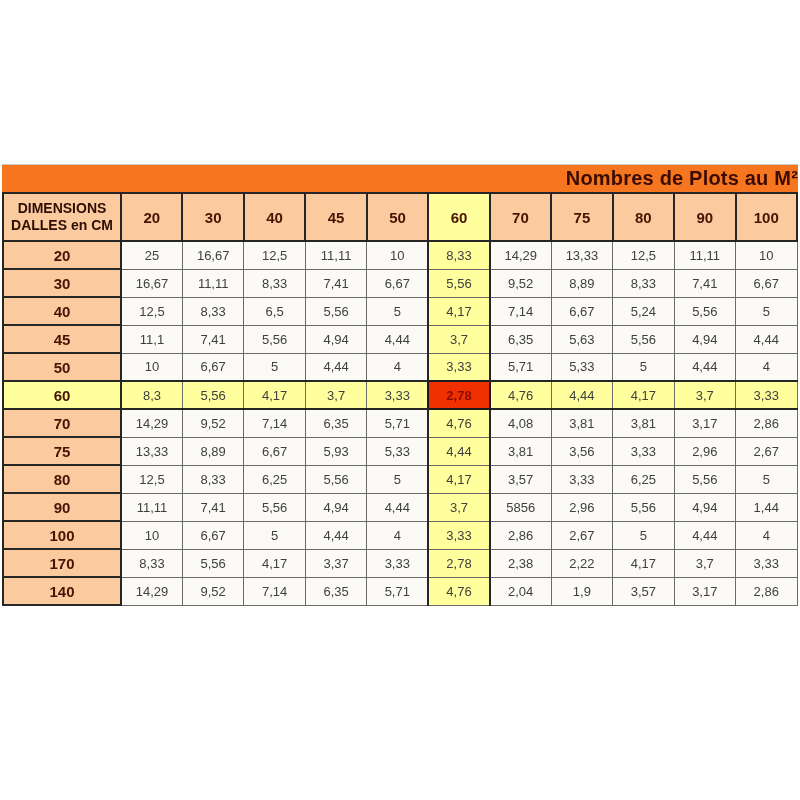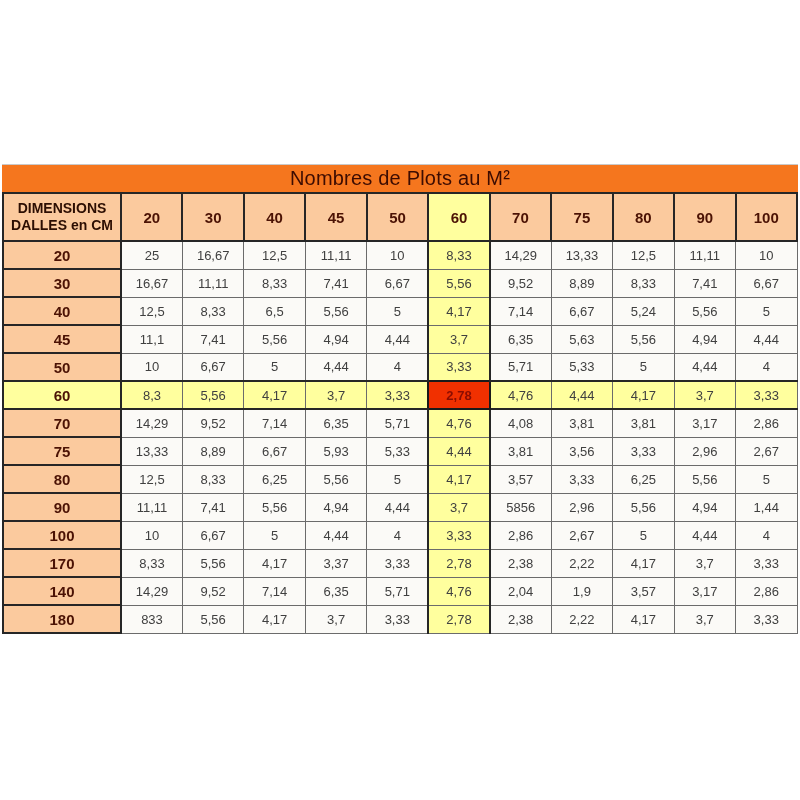--- a/index.html
+++ b/index.html
@@ -15,22 +15,22 @@
     top: 164px;
     left: 2px;
     width: 796px;
   }
   .title-bar {
     height: 27px;
     line-height: 27px;
     background: var(--title-bg);
     color: var(--title-text);
     font-size: 20px;
-    font-weight: normal;
-    text-align: center;
+    font-weight: bold;
+    text-align: right;
     border-top: 1px solid #c9c9c9;
     letter-spacing: 0.2px;
   }
   table {
     width: 100%;
     border-collapse: collapse;
     table-layout: fixed;
   }
   col.first { width: 118px; }
   th, td {
@@ -290,29 +290,15 @@
           <td>7,14</td>
           <td>6,35</td>
           <td>5,71</td>
           <td class="hl-col">4,76</td>
           <td>2,04</td>
           <td>1,9</td>
           <td>3,57</td>
           <td>3,17</td>
           <td>2,86</td>
         </tr>
-        <tr>
-          <th>180</th>
-          <td>833</td>
-          <td>5,56</td>
-          <td>4,17</td>
-          <td>3,7</td>
-          <td>3,33</td>
-          <td class="hl-col">2,78</td>
-          <td>2,38</td>
-          <td>2,22</td>
-          <td>4,17</td>
-          <td>3,7</td>
-          <td>3,33</td>
-        </tr>
       </tbody>
   </table>
 </div>
 
 </body></html>

